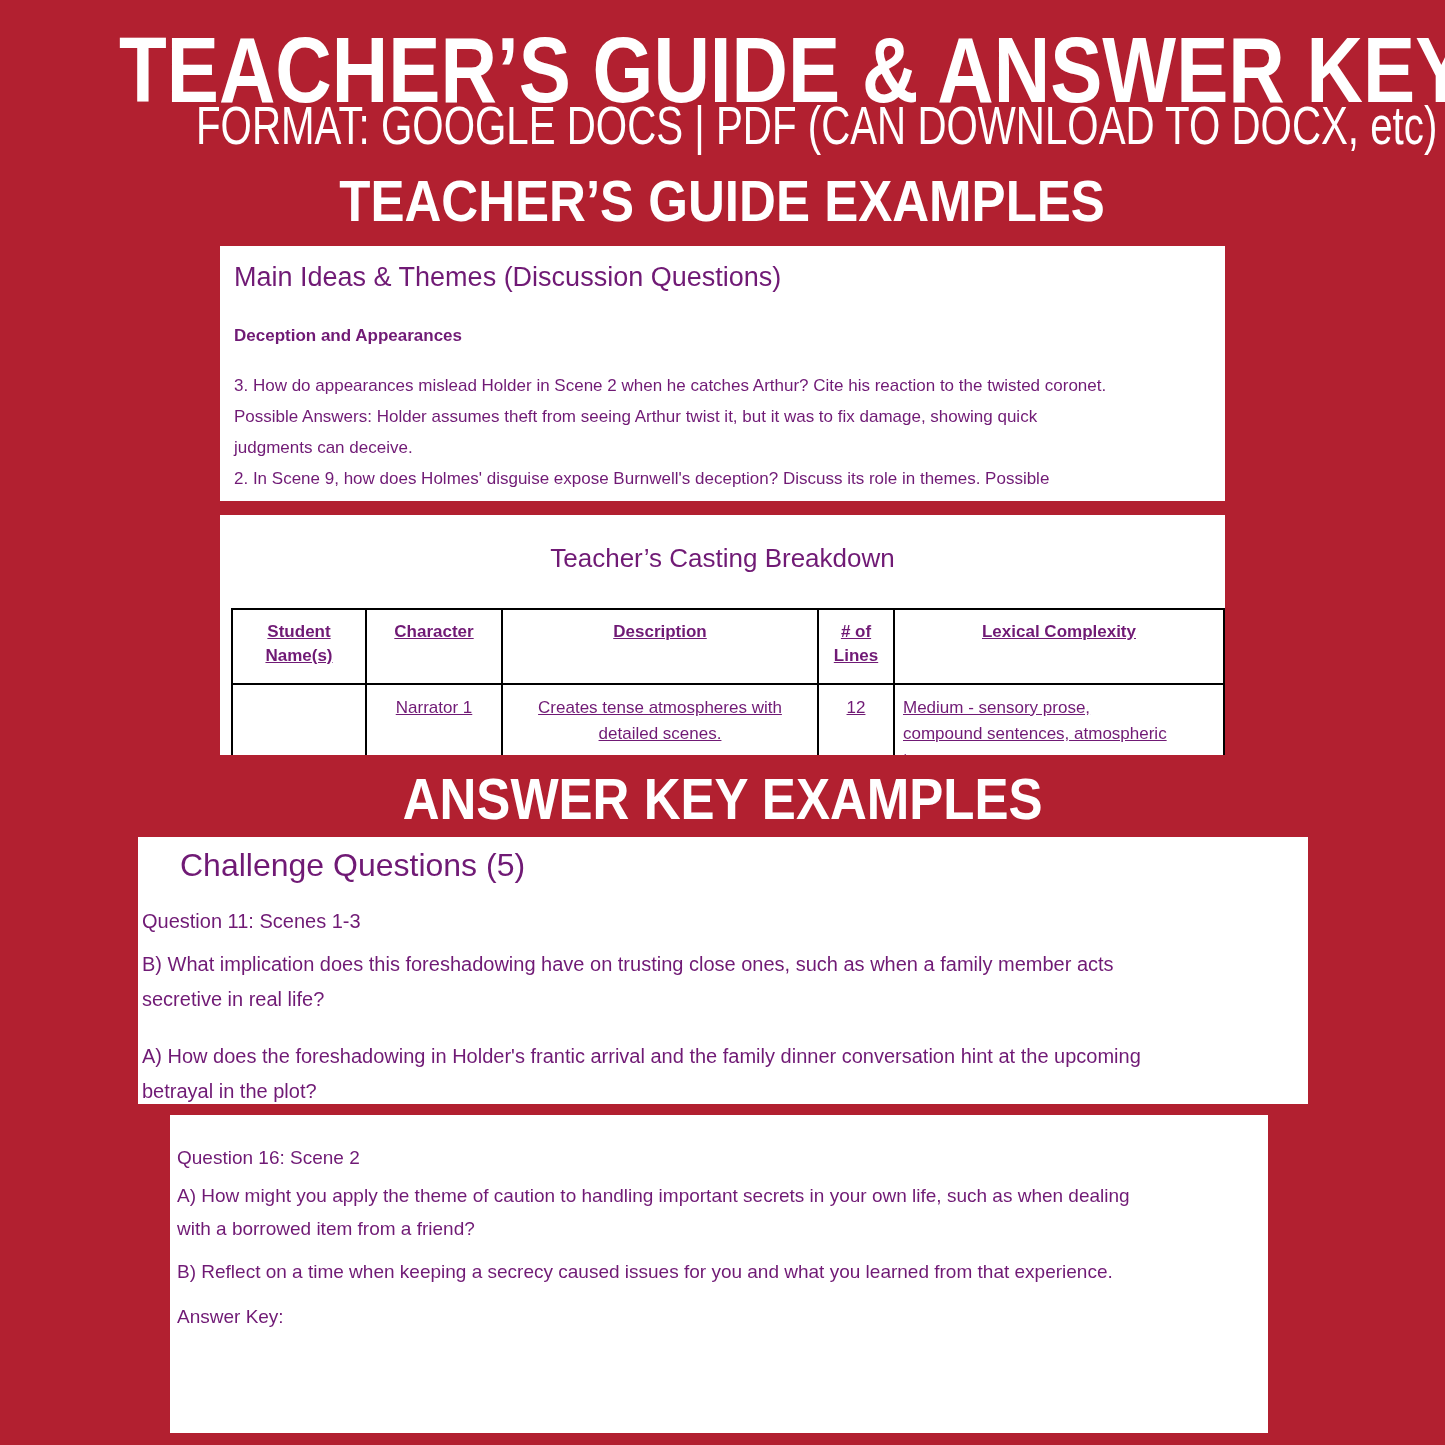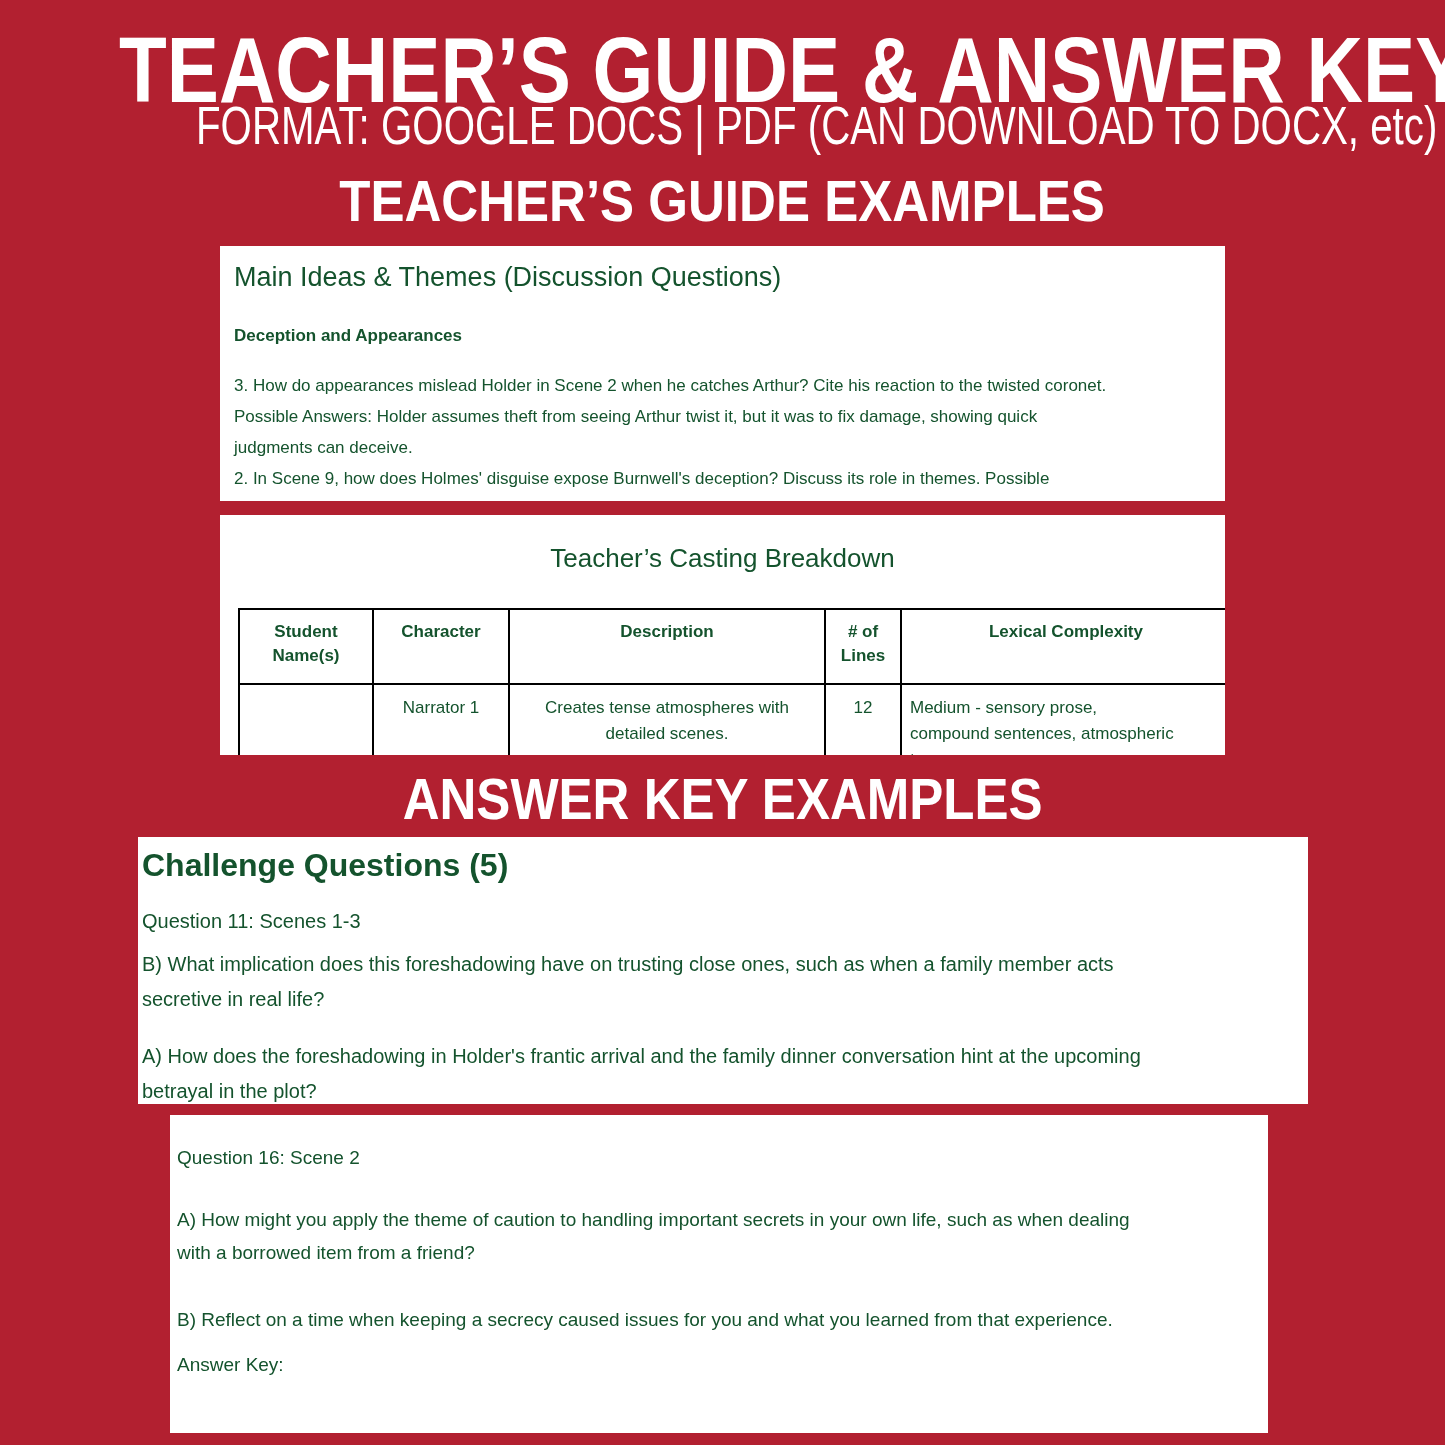--- a/index.html
+++ b/index.html
@@ -15,51 +15,51 @@
   .main-title   { top:24px; }
   .main-title .condensed { font-size:92px; font-weight:800; transform:scaleX(0.85); }
 
   .subtitle-row { top:99px; }
   .subtitle-row .condensed { font-size:53px; font-weight:400; transform:scaleX(0.76); }
 
   .section-guide  { top:172px; }
   .section-answer { top:770px; }
   .section-heading-text { font-size:58px; font-weight:800; transform:scaleX(0.88); }
 
-  .doc { position:absolute; background:#ffffff; color:#14532d; overflow:hidden; box-sizing:border-box; }
+  .doc { position:absolute; background:#ffffff; color:#701a75; overflow:hidden; box-sizing:border-box; }
 
   
   .doc1 { left:220px; top:246px; width:1005px; height:255px; padding:16px 10px 0 14px; }
   .doc1 .doc-h  { font-size:27px; line-height:31px; font-weight:400; }
   .doc1 .theme  { font-size:17px; font-weight:700; margin-top:33px; line-height:20px; }
   .doc1 .para   { font-size:17px; line-height:31px; white-space:pre; margin-top:24px; }
   .doc1 .para2  { margin-top:0; }
 
   
   .doc2 { left:220px; top:515px; width:1005px; height:240px; padding-top:28px; }
   .doc2 .doc-h { text-align:center; font-size:26px; line-height:30px; font-weight:400; }
-  .casting-table { border-collapse:collapse; table-layout:fixed; margin-left:18px; margin-top:35px; width:992px; }
+  .casting-table { border-collapse:collapse; table-layout:fixed; margin-left:11px; margin-top:35px; width:992px;text-decoration:underline; }
   .casting-table th, .casting-table td { border:2px solid #000; vertical-align:top; box-sizing:border-box; }
   .casting-table th { font-size:17px; font-weight:700; text-align:center; padding:10px 6px 0; height:75px; line-height:24px; white-space:pre-line; }
   .casting-table td { font-size:17px; padding:10px 8px 0; height:110px; line-height:26px; white-space:pre-line; }
   .td-center { text-align:center; }
   .td-left   { text-align:left; }
 
   
   .doc3 { left:138px; top:837px; width:1170px; height:267px; padding:10px 8px 0 4px; }
-  .doc3 .doc-h { font-size:32px; line-height:37px; font-weight:700; }
+  .doc3 .doc-h { font-size:32px; line-height:37px; font-weight:400;margin-left:38px; }
   .doc3 .q-label { font-size:20px; margin-top:26px; line-height:23px; }
   .doc3 .para  { font-size:20px; line-height:35px; white-space:pre; margin-top:22px; }
   .doc3 .para-b { margin-top:14px; }
 
   
   .doc4 { left:170px; top:1115px; width:1098px; height:318px; padding:8px 8px 0 7px; }
   .doc4 .doc-h { font-size:32px; line-height:37px; font-weight:400; }
   .doc4 .q-label { font-size:19px; margin-top:24px; line-height:22px; }
-  .doc4 .para  { font-size:19px; line-height:33px; white-space:pre; margin-top:34px; }
+  .doc4 .para  { font-size:19px; line-height:33px; white-space:pre; margin-top:10px; }
   .doc4 .ak-label { font-size:19px; margin-top:18px; line-height:22px; }
 </style>
 </head>
 <body style="background-color: rgb(178, 32, 48);">
 
 <div class="center-row main-title">
   <span class="condensed">TEACHER’S GUIDE &amp; ANSWER KEY</span>
 </div>
 <div class="center-row subtitle-row">
   <span class="condensed">FORMAT: GOOGLE DOCS | PDF (CAN DOWNLOAD TO DOCX, etc)</span>

